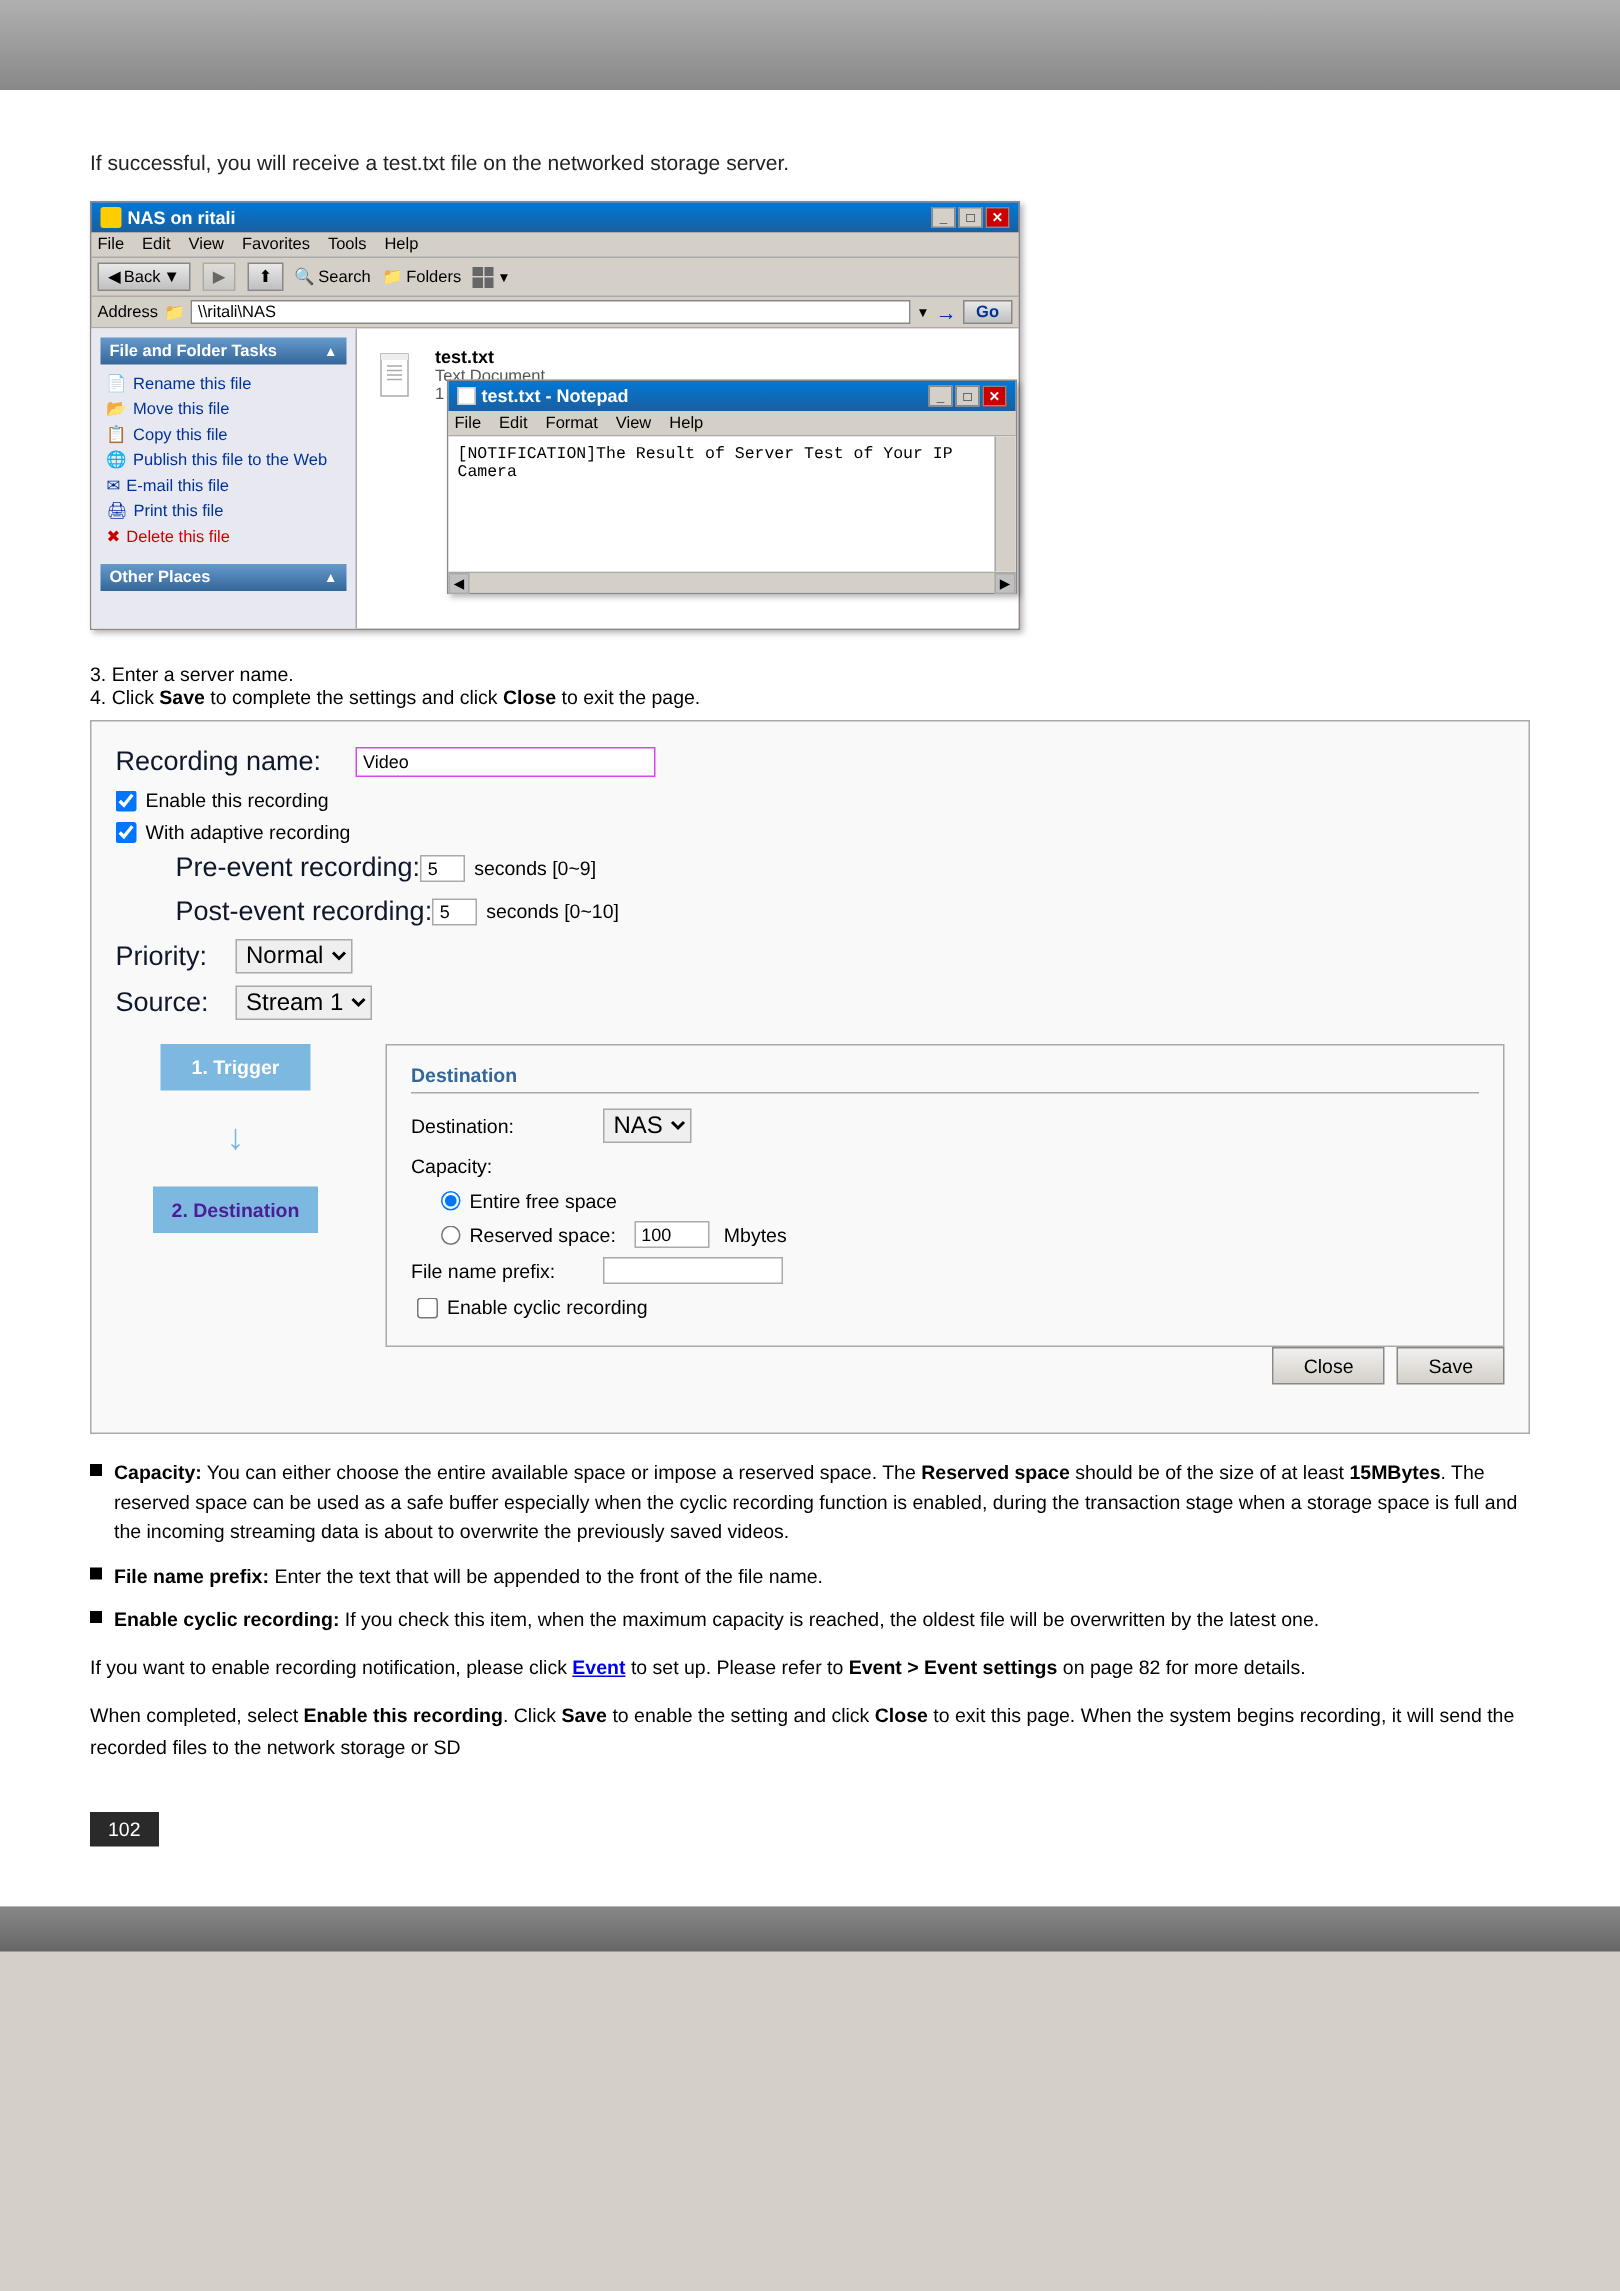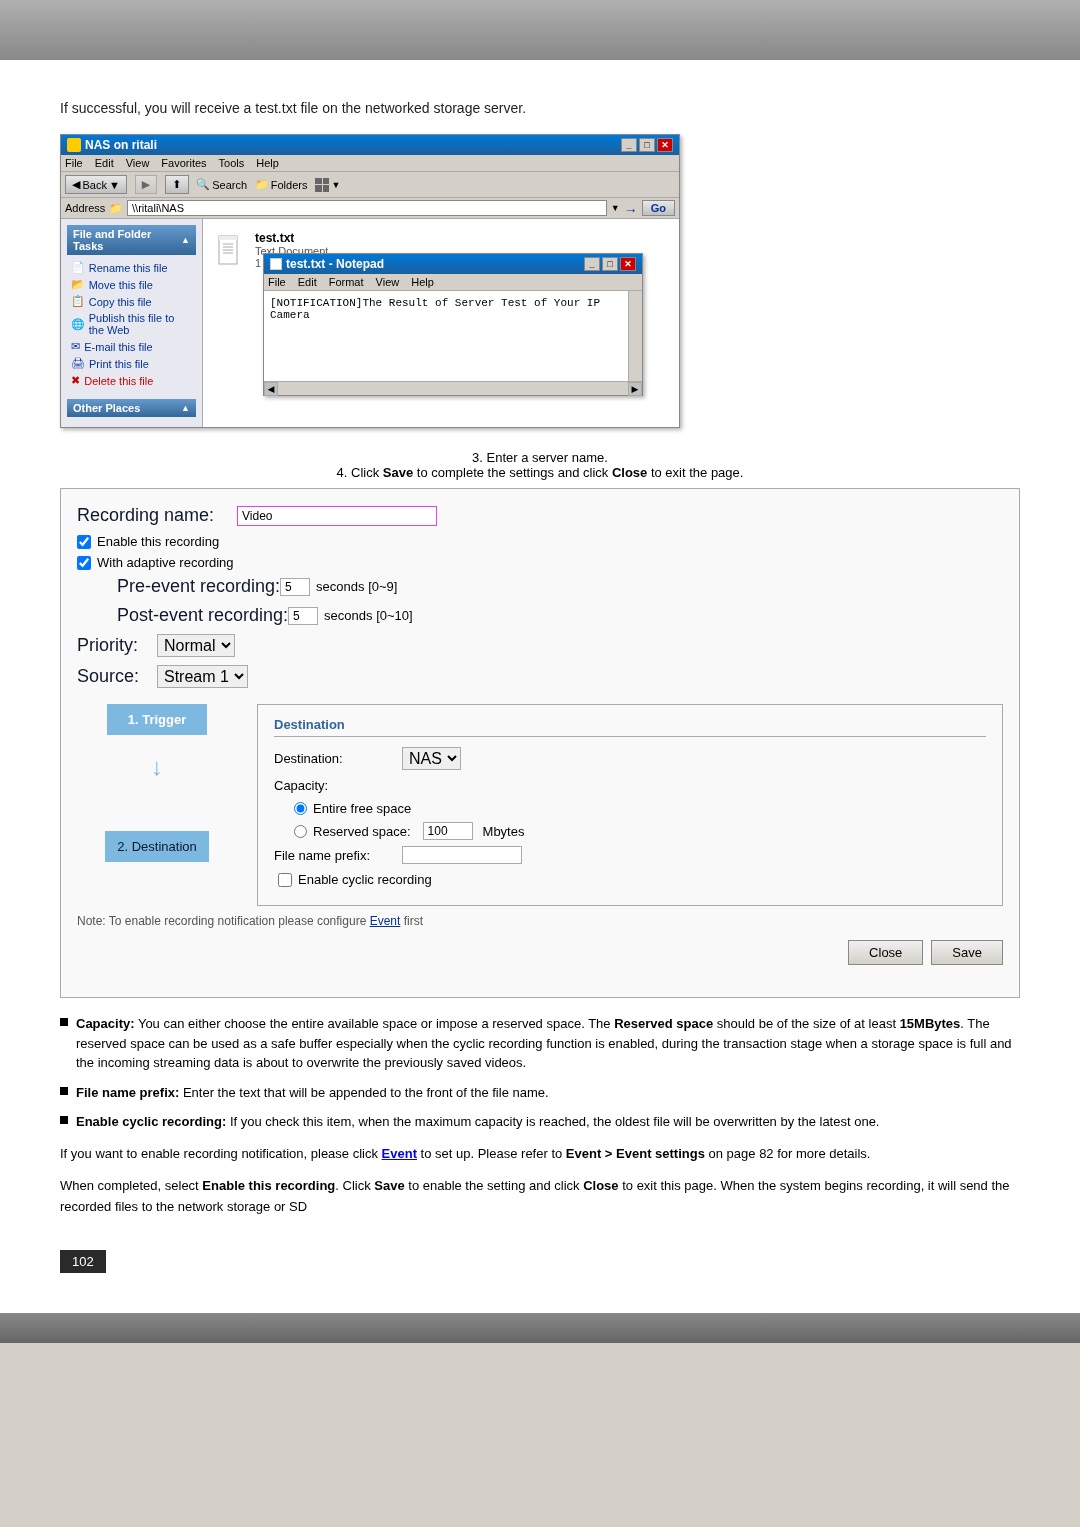--- a/index.html
+++ b/index.html
@@ -156,21 +156,21 @@
       font-weight: bold;
     }
 
     .win-body {
       display: flex;
       min-height: 200px;
       background: #fff;
     }
 
     .win-sidebar {
-      width: 142px;
+      width: 177px;
       background: #e8e8f0;
       border-right: 1px solid #aaa;
       padding: 6px;
     }
 
     .sidebar-section-title {
       background: linear-gradient(to bottom, #6699cc, #336699);
       color: #fff;
       font-size: 11px;
       font-weight: bold;
@@ -269,21 +269,20 @@
       font-family: 'Courier New', monospace;
       font-size: 11px;
       color: #000;
       background: #fff;
     }
 
     
     .steps-text {
       margin: 16px 0 8px 0;
       font-size: 13px;
-      text-align: center;
     }
 
     
     .recording-form {
       border: 1px solid #aaa;
       padding: 16px;
       margin-bottom: 16px;
       background: #f9f9f9;
     }
 
@@ -356,27 +355,26 @@
       color: #fff;
       font-weight: bold;
       font-size: 13px;
       padding: 8px 20px;
       text-align: center;
       min-width: 100px;
     }
 
     .destination-box {
       background: #7db8e0;
-      color: #0f172a;
-      font-weight: normal;
+      color: #4c1d95;
+      font-weight: bold;
       font-size: 13px;
       padding: 8px 12px;
       text-align: center;
       min-width: 100px;
-      margin-top: 32px;
     }
 
     .arrow-down {
       font-size: 24px;
       color: #7db8e0;
       line-height: 1;
     }
 
     .destination-panel {
       flex: 1;
@@ -772,23 +770,20 @@
           <input type="text" style="width: 120px; border: 1px solid rgb(170, 170, 170); padding: 1px 4px; font-size: 12px;" value="">
         </div>
 
         <div class="checkbox-row" style="margin-left:4px;">
           <input type="checkbox" style="">
           <span>Enable cyclic recording</span>
         </div>
       </div>
     </div>
 
-    <div class="note-text">
-      Note: To enable recording notification please configure <a href="#">Event</a> first
-    </div>
 
     <div class="btn-row">
       <button class="btn">Close</button>
       <button class="btn">Save</button>
     </div>
   </div>
 
   
   <div class="bullet-section">
 

